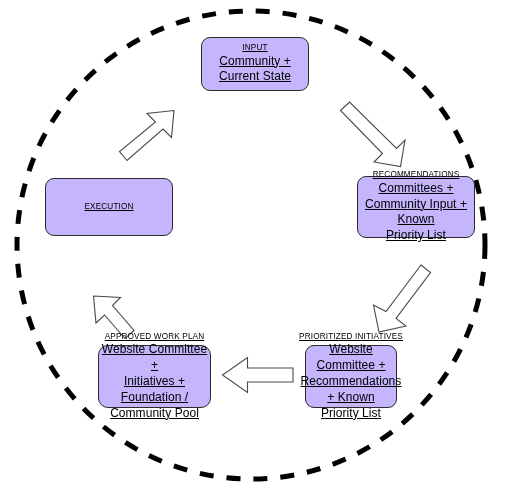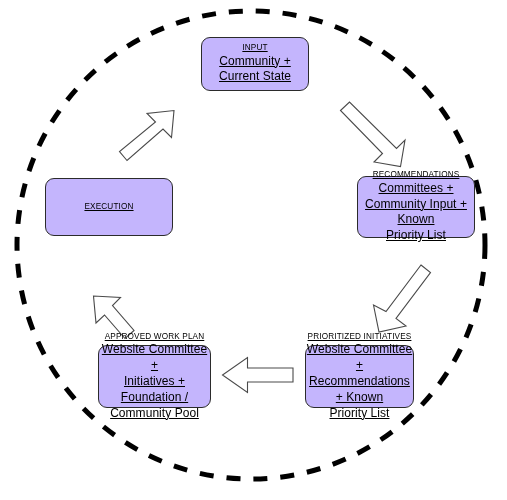--- a/index.html
+++ b/index.html
@@ -45,22 +45,22 @@
     letter-spacing: 0.15px;
     white-space: nowrap;
   }
   .node-body {
     font-size: 12px;
     letter-spacing: 0.05px;
     white-space: pre-line;
   }
   #node-input        { left: 201px; top: 37px;  width: 108px; height: 54px; }
   #node-recommendations { left: 357px; top: 176px; width: 118px; height: 62px; }
-  #node-prioritized  { left: 305px; top: 345px; width: 109px; height: 63px; }
-  #node-workplan     { left: 98px;  top: 345px; width: 113px; height: 63px; }
+  #node-prioritized  { left: 305px; top: 345px; width: 92px; height: 63px; }
+  #node-workplan     { left: 98px;  top: 345px; width: 113px; height: 63px; border-radius: 10px; }
   #node-execution    { left: 45px;  top: 178px; width: 128px; height: 58px; }
 </style>
 </head>
 <body>
 
 <div id="diagram-canvas">
 
   <svg id="cycle-svg" viewBox="0 0 507 500">
 
     <circle cx="251" cy="245" r="234" fill="none" stroke="#000000" stroke-width="5" stroke-dasharray="14 13" stroke-linecap="butt"></circle>

